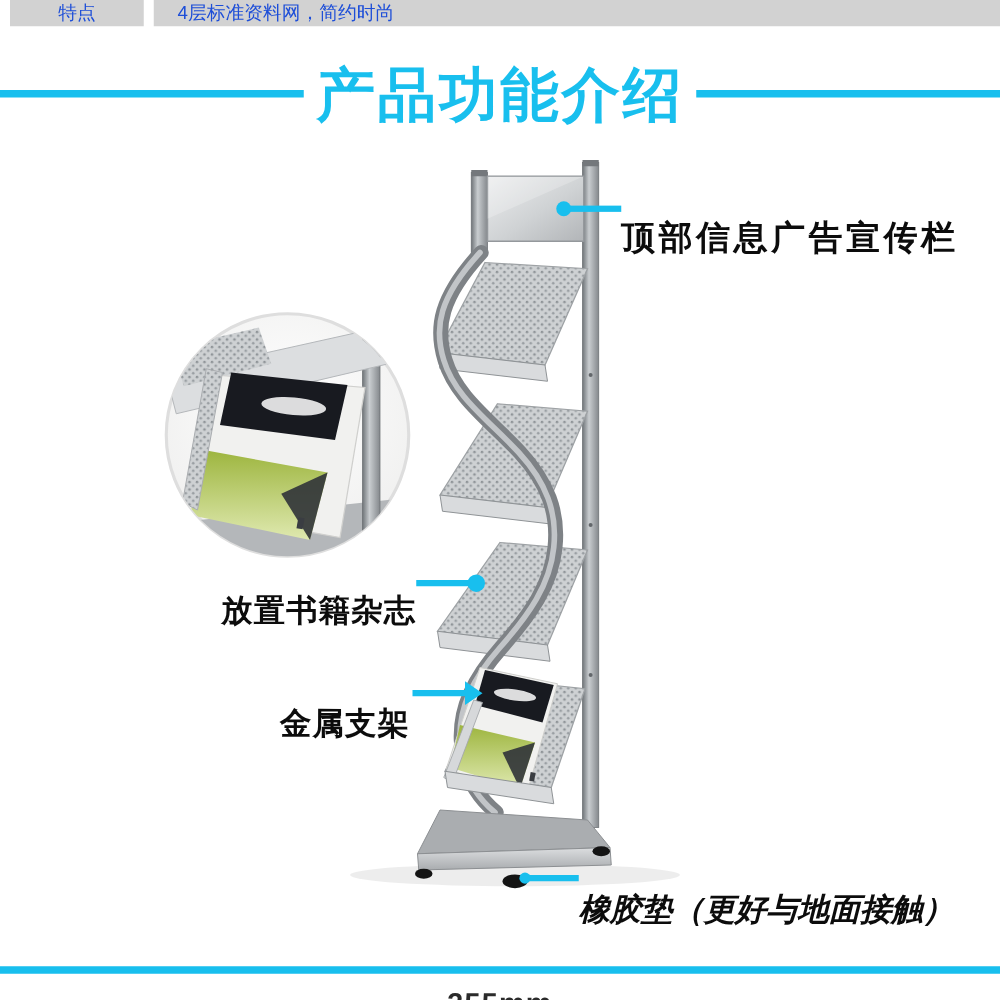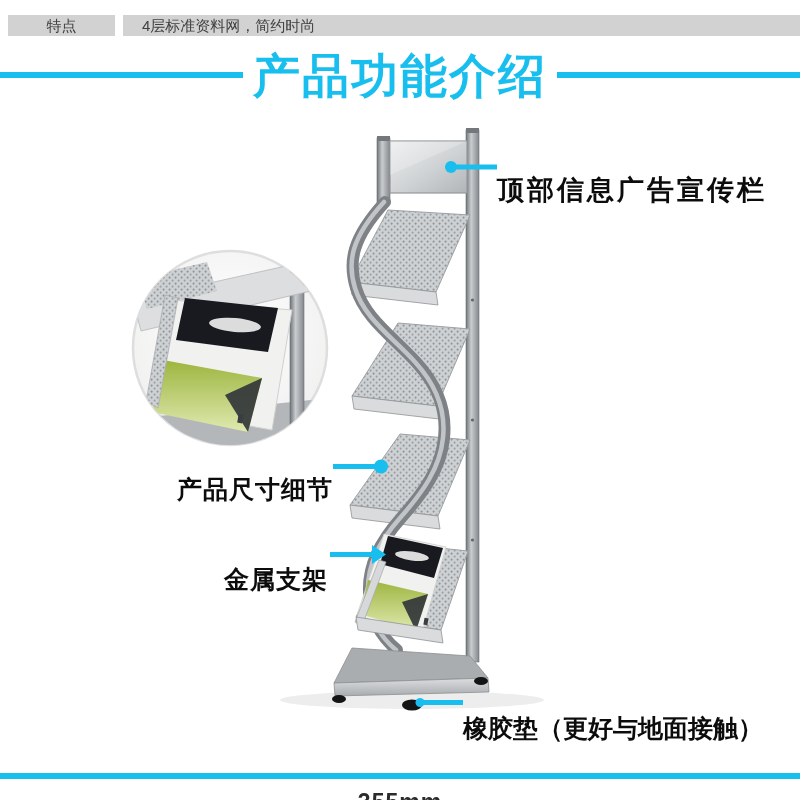--- a/index.html
+++ b/index.html
@@ -2,21 +2,21 @@
 <html><head>
 <meta charset="utf-8">
 <style>
   html,body{margin:0;padding:0;}
   body{
     width:800px;height:800px;position:relative;overflow:hidden;background:#ffffff;
     font-family:"Liberation Sans", sans-serif;
   }
   
   .spec-box{
-    position:absolute;top:15px;height:21px;background:#d2d2d2;color:#404040;
+    position:absolute;top:0;height:21px;background:#d2d2d2;color:#1d4ed8;
     font-size:15px;line-height:22px;overflow:hidden;
   }
   .spec-label{left:8px;width:107px;text-align:center;}
   .spec-value{left:123px;width:661px;padding-left:19px;text-align:left;}
 
   
   .banner{position:absolute;left:0;right:0;display:flex;align-items:center;}
   .banner-line{flex:1 1 auto;height:6px;background:#18bfee;}
   .banner-text{
     flex:0 0 auto;font-size:47px;font-weight:bold;color:#18bfee;
@@ -25,21 +25,21 @@
   #banner-features{top:46px;height:58px;}
   #banner-dimensions{top:748px;height:56px;}
 
   
   .callout-label{
     position:absolute;font-weight:bold;color:#0c0c0c;white-space:nowrap;line-height:1;margin-top:24px;
   }
   #label-top-board{left:497px;top:153px;font-size:27px;letter-spacing:3px;}
   #label-shelf{left:177px;top:453px;font-size:25px;letter-spacing:1px;}
   #label-frame{left:224px;top:543px;font-size:25px;letter-spacing:1px;text-align:right;}
-  #label-foot{left:463px;top:692px;font-size:25px;letter-spacing:0px;}
+  #label-foot{left:463px;top:692px;font-size:25px;letter-spacing:0px;font-style:italic;}
 
   
   .dim-text{
     position:absolute;left:0;right:0;top:789px;text-align:center;
     font-size:23px;font-weight:bold;color:#2b2b2b;letter-spacing:1px;
   }
   svg.figure{position:absolute;left:0;top:0;}
 </style>
 </head>
 <body>
@@ -178,21 +178,21 @@
       <polygon points="372,545 386,554.5 372,564"></polygon>
     </g>
     <g>
       <circle cx="420" cy="702.5" r="4.5"></circle>
       <rect x="420" y="700" width="43" height="5"></rect>
     </g>
   </g>
 </svg>
 
 <div class="callout-label" id="label-top-board">顶部信息广告宣传栏</div>
-<div class="callout-label" id="label-shelf">产品尺寸细节</div>
+<div class="callout-label" id="label-shelf">放置书籍杂志</div>
 <div class="callout-label" id="label-frame">金属支架</div>
 <div class="callout-label" id="label-foot">橡胶垫（更好与地面接触）</div>
 
 <div class="banner" id="banner-dimensions">
   <div class="banner-line"></div>
   <div class="banner-line"></div>
 </div>
 
 <div class="dim-text">355mm</div>
 

